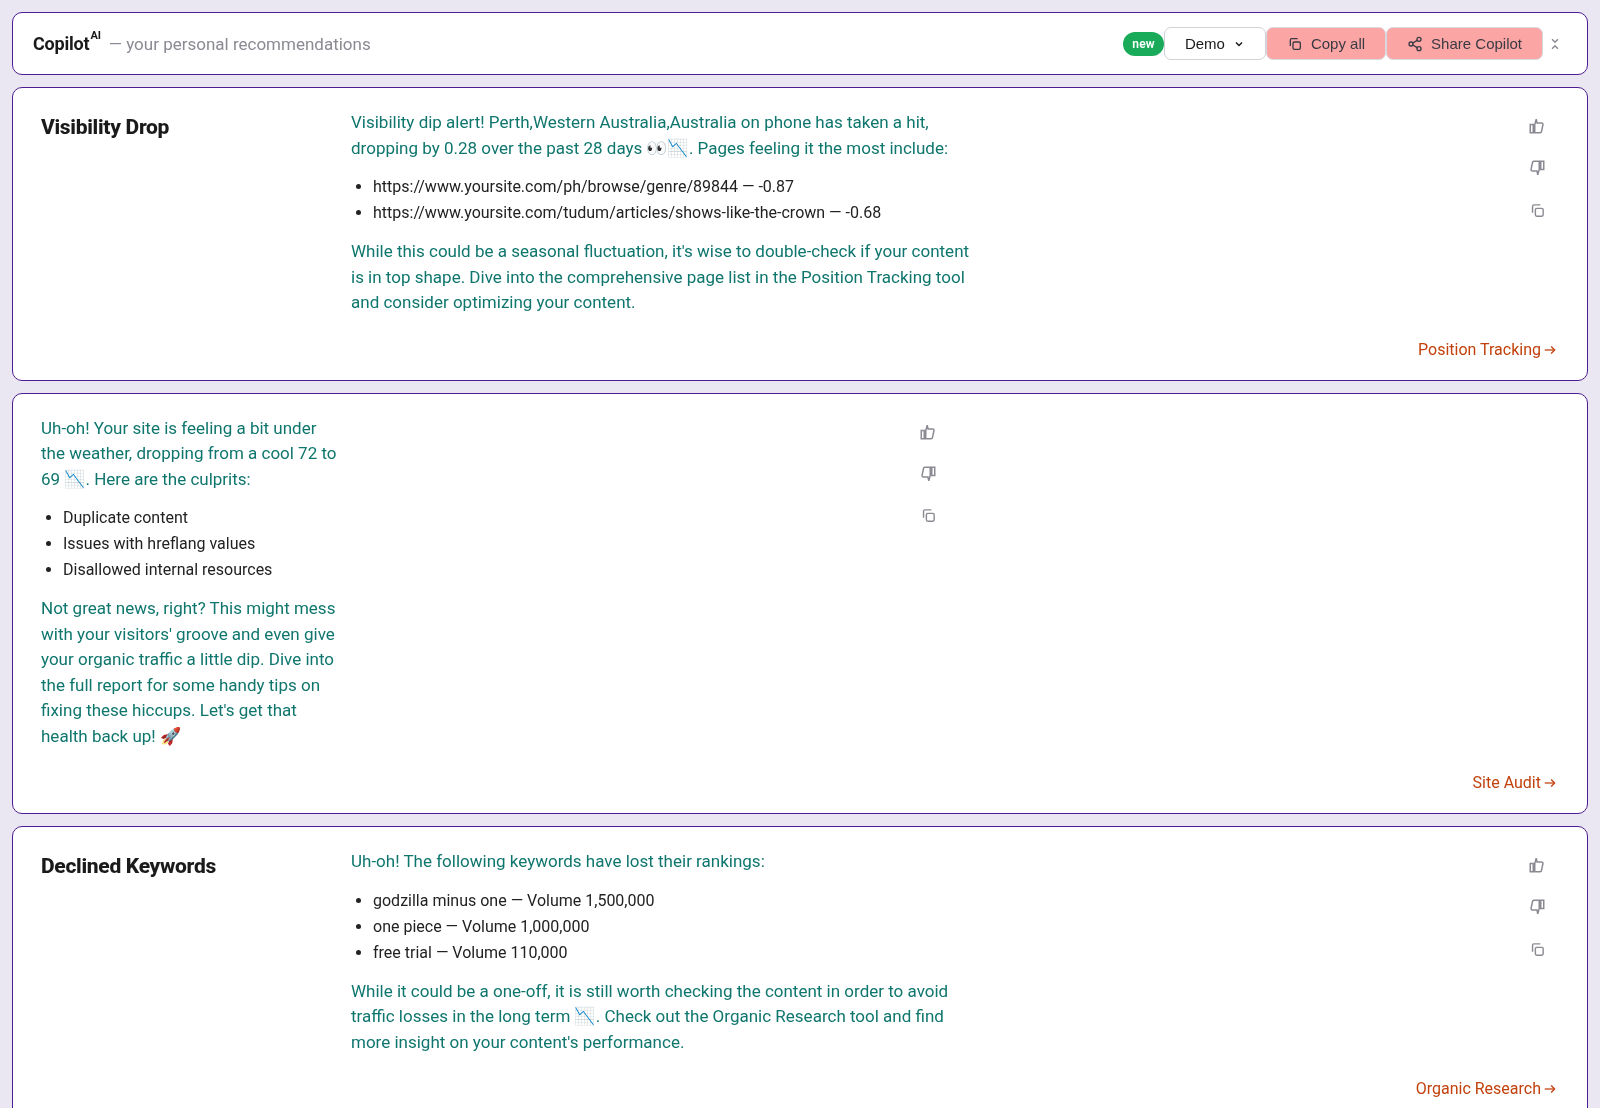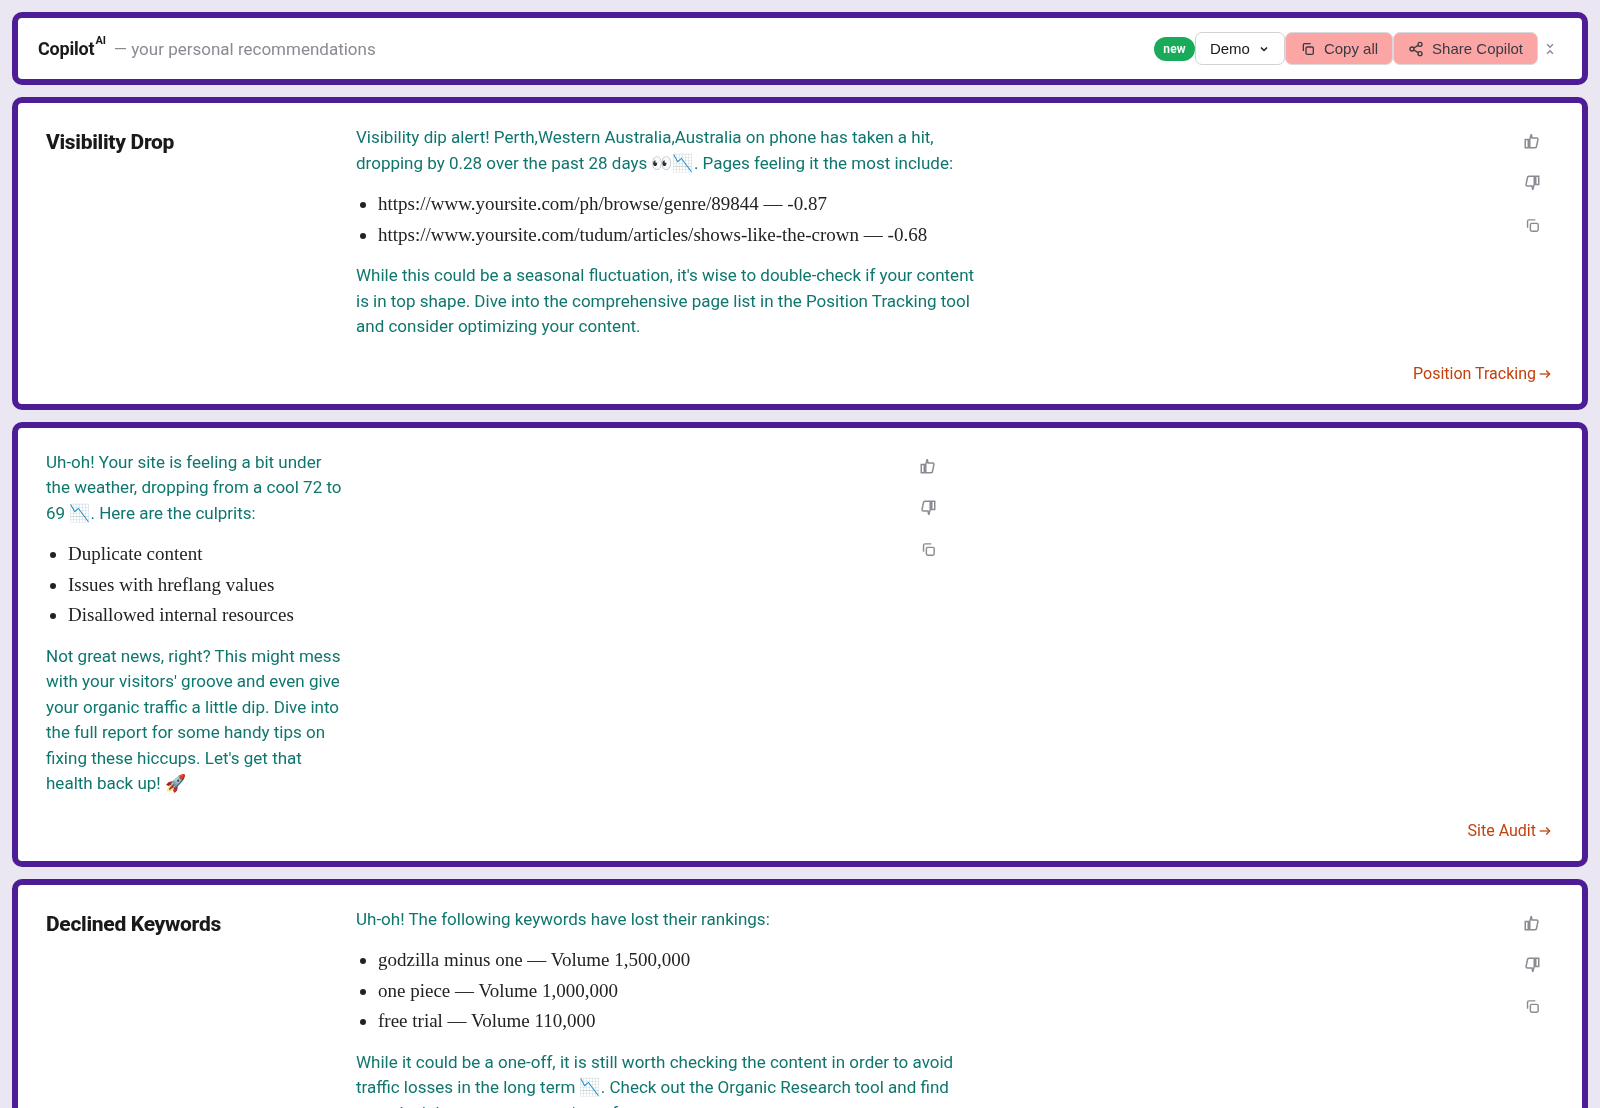--- a/index.html
+++ b/index.html
@@ -8,21 +8,21 @@
     background: #ebe7f2;
     color: #1a1a1a;
     font-size: 16px;
     line-height: 1.5;
   }
   .page {
     padding: 12px;
   }
   .panel {
     background: #fff;
-    border: 6px solid #4c1d95;
+    border: 1px solid #4c1d95;
     border-radius: 10px;
   }
   .header {
     display: flex;
     align-items: center;
     justify-content: space-between;
     padding: 14px 20px;
     margin-bottom: 12px;
   }
   .header-left {
@@ -56,21 +56,21 @@
     font-size: 12px;
     font-weight: 600;
     padding: 3px 9px;
     border-radius: 999px;
     letter-spacing: 0.2px;
   }
   .btn {
     display: inline-flex;
     align-items: center;
     gap: 8px;
-    padding: 7px 14px;
+    padding: 7px 20px;
     border: 1px solid #d1d1d8;
     border-radius: 7px;
     background: #fff;
     font-size: 15px;
     color: #1a1a1a;
     cursor: pointer;
   }
   .btn.ghost {
     background: #fca5a5;
     border-color: #d8d8df;
@@ -114,24 +114,23 @@
     font-size: 17px;
     color: #0f766e;
     margin-bottom: 14px;
   }
   .card-body ul {
     list-style: disc;
     padding-left: 22px;
     margin-bottom: 14px;
   }
   .card-body li {
-    font-size: 19px;
+    font-size: 16px;
     color: #222;
     margin-bottom: 2px;
-    font-family: Liberation Serif, serif;
   }
   .card-actions {
     display: flex;
     flex-direction: column;
     align-items: center;
     gap: 14px;
     padding-top: 2px;
   }
   .card-footer {
     display: flex;

